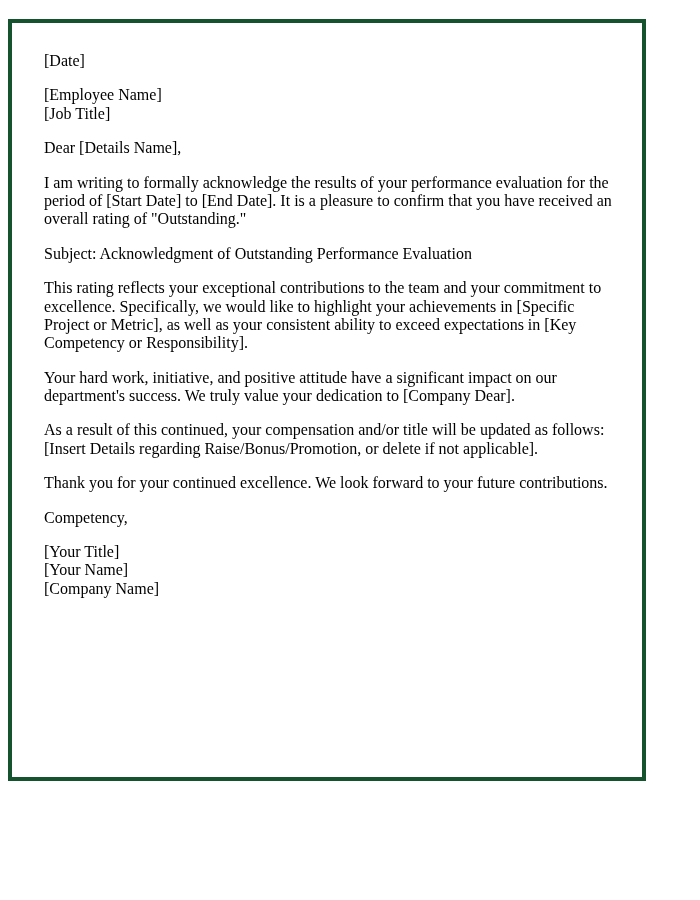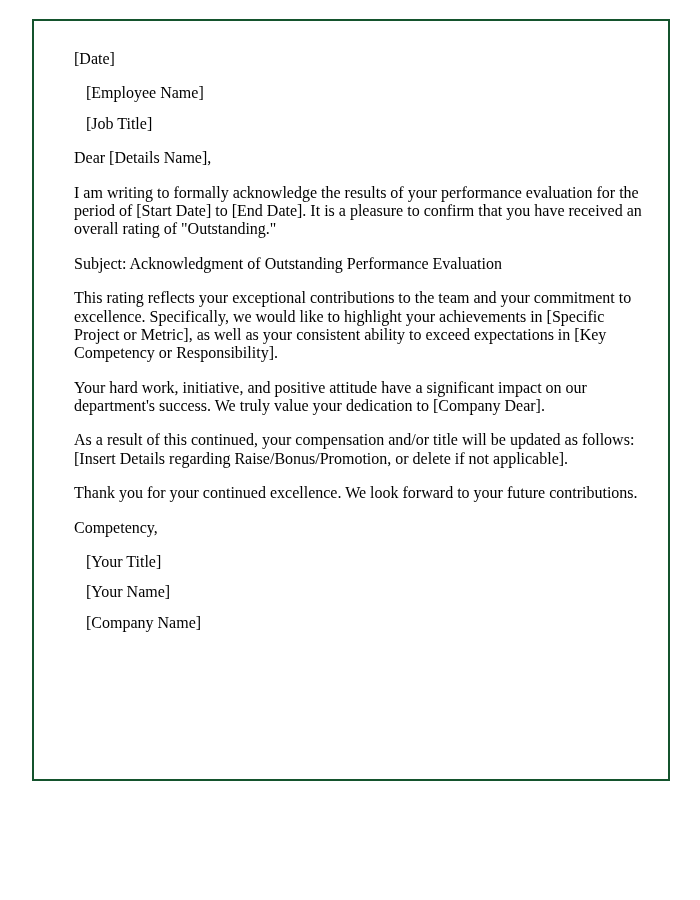--- a/index.html
+++ b/index.html
@@ -8,39 +8,39 @@
     background: #ffffff;
   }
   body {
     width: 700px;
     height: 900px;
     position: relative;
     font-family: "Liberation Serif", "DejaVu Serif", serif;
   }
   .letter-frame {
     position: absolute;
-    left: 32px;
+    left: 8px;
     top: 19px;
     width: 638px;
     height: 762px;
     box-sizing: border-box;
-    border: 2px solid #14532d;
+    border: 4px solid #14532d;
     background: #ffffff;
-    padding: 29px 24px 20px 40px;
+    padding: 29px 24px 20px 32px;
     color: #000000;
     font-size: 16px;
     line-height: 1.15;
     overflow: hidden;
   }
   .para {
     margin: 0 0 16px 0;
     max-width: 586px;
   }
   .line {
-    margin: 12px;
+    margin: 0;
   }
 </style>
 </head>
 <body>
 
 <div class="letter-frame">
 
   <p class="para">[Date]</p>
 
   <div class="para">

